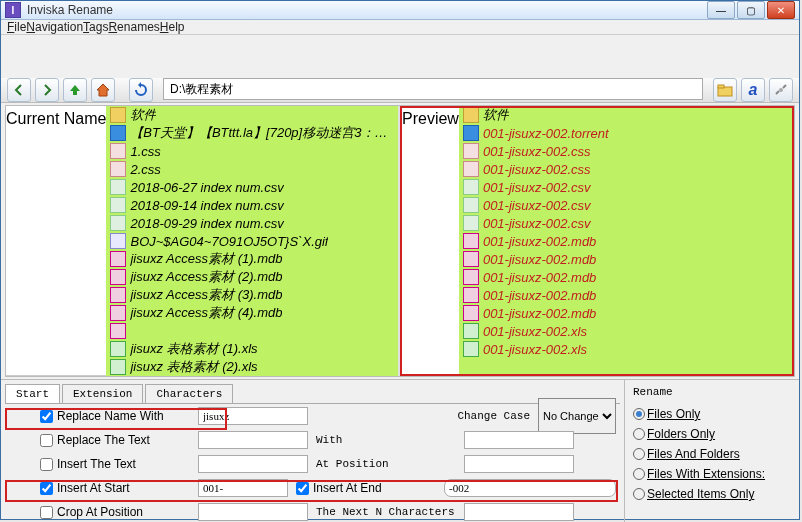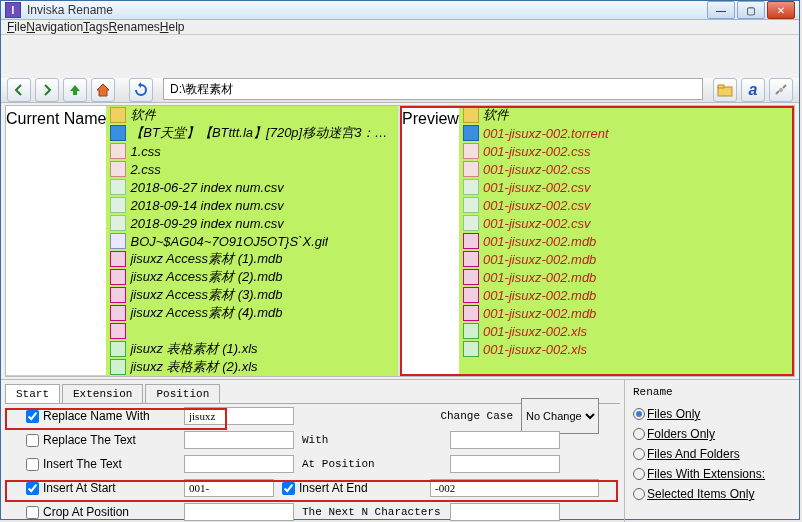--- a/index.html
+++ b/index.html
@@ -40,21 +40,21 @@
 .xls-ic{background:#d0f0d0;border:1px solid #4a4;}
 
 .right-border-red { position:absolute; border:2px solid #d02020; top:0; left:50%; right:0; bottom:0; pointer-events:none;}
 .divider { width:4px; background:#e0e0e0; cursor:col-resize;}
 
 .bottom-area { display:flex; border-top:1px solid #bbb; }
 .settings-left { flex:1; padding:4px; position:relative;}
 .tabs { display:flex; border-bottom:1px solid #aaa; }
 .tab { padding:3px 10px; border:1px solid #aaa; border-bottom:none; background:#f0f0f0; margin-right:2px; font-family:"Courier New",monospace; font-size:11px;}
 .tab.active { background:#fff; }
-.form-row { display:flex; align-items:center; height:24px; gap:8px; padding:2px 21px;}
+.form-row { display:flex; align-items:center; height:24px; gap:8px; padding:2px 4px;margin-left:31px;}
 .form-row label { display:flex; align-items:center; gap:4px; width:150px; font-family:"Courier New",monospace; font-size:11px;}
 .form-row input[type=text] { height:18px; border:1px solid #aaa; padding:0 4px; font-family:Liberation Serif, serif; font-size:11px;}
 .form-row .col2label { width:140px; font-family:"Courier New",monospace; font-size:11px; display:flex; align-items:center; gap:4px;}
 .chk { width:13px; height:13px;}
 select { height:36px; font-size:11px; border:1px solid #888;}
 
 .redbox-a { position:absolute; border:2px solid #d02020; left:4px; top:28px; width:222px; height:22px; pointer-events:none;}
 .redbox-b { position:absolute; border:2px solid #d02020; left:4px; top:100px; right:6px; height:22px; pointer-events:none;}
 
 .settings-right { width:175px; border-left:1px solid #bbb; padding:6px 8px;}
@@ -264,21 +264,21 @@
         </div>
     </div>
     <div class="right-border-red"></div>
   </div>
 
   <div class="bottom-area">
     <div class="settings-left">
       <div class="tabs">
         <div class="tab active">Start</div>
         <div class="tab">Extension</div>
-        <div class="tab">Position</div>
+        <div class="tab">Characters</div>
       </div>
 
       <div class="form-row">
         <label>
             <input type="checkbox" class="chk" checked="" style="">
             <span>Replace Name With</span>
           </label>
         <input type="text" style="width: 110px;" value="jisuxz">
         <span style="flex:1"></span>
         <span class="col2label" style="width:auto">Change Case</span>
@@ -308,21 +308,21 @@
       <div class="form-row">
         <label>
             <input type="checkbox" class="chk" checked="" style="">
             <span>Insert At Start</span>
           </label>
         <input type="text" style="width: 90px;" value="001-">
         <span class="col2label">
             <input type="checkbox" class="chk" checked="" style="">
             <span>Insert At End</span>
           </span>
-        <input type="text" style="flex: 1 1 0%;" value="-002">
+        <input type="text" style="flex: 1 1 0%; border-radius: 7px;" value="-002">
       </div>
 
       <div class="form-row">
         <label>
             <input type="checkbox" class="chk" style="">
             <span>Crop At Position</span>
           </label>
         <input type="text" style="width: 110px;">
         <span class="col2label">The Next N Characters</span>
         <input type="text" style="width: 110px;">

